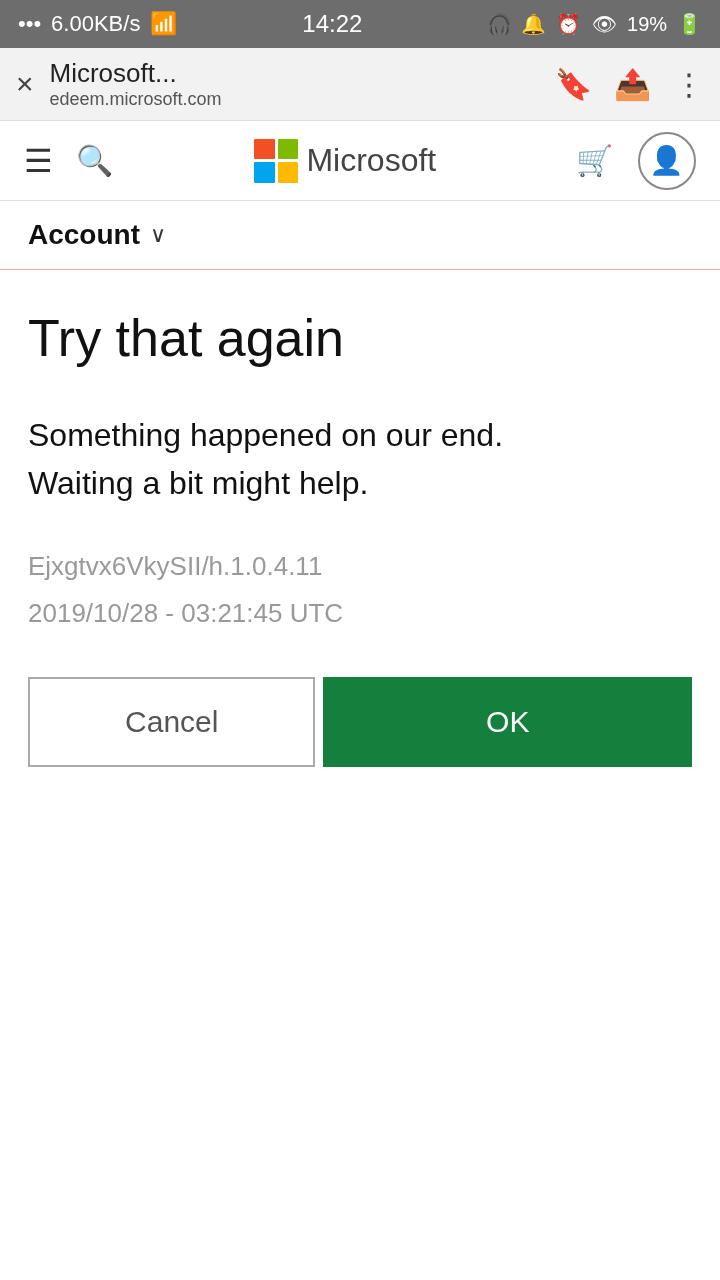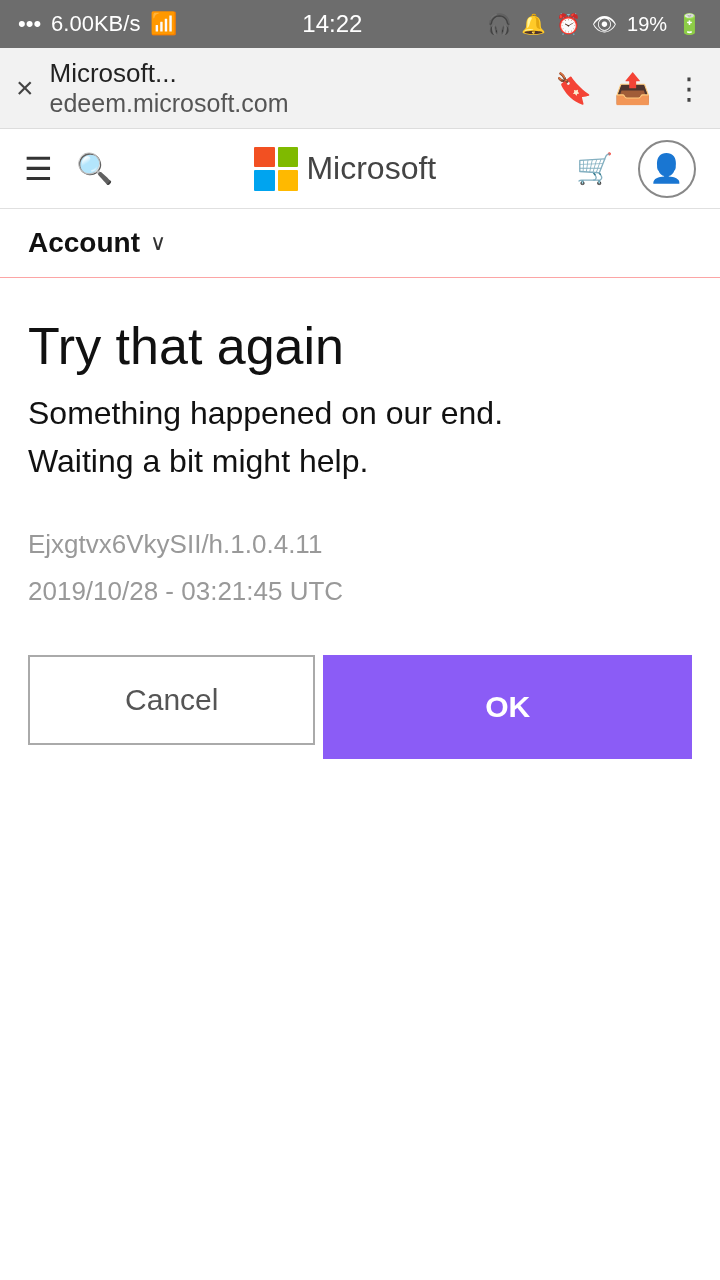--- a/index.html
+++ b/index.html
@@ -45,21 +45,21 @@
     .browser-title-area {
       flex: 1;
     }
     .browser-title {
       font-size: 26px;
       color: #222;
       font-weight: 400;
       line-height: 1.2;
     }
     .browser-url {
-      font-size: 25px;
+      font-size: 18px;
       color: #555;
     }
     .browser-actions {
       display: flex;
       align-items: center;
       gap: 22px;
       color: #444;
       font-size: 30px;
     }
 
@@ -146,21 +146,21 @@
     }
 
     
     .main-content {
       padding: 40px 28px 30px 28px;
     }
     .error-title {
       font-size: 52px;
       font-weight: 300;
       color: #111;
-      margin-bottom: 14px;
+      margin-bottom: 44px;
       line-height: 1.1;
     }
     .error-message {
       font-size: 32px;
       color: #111;
       line-height: 1.5;
       margin-bottom: 36px;
     }
     .error-code {
       font-size: 26px;
@@ -178,27 +178,26 @@
       flex: 1;
       height: 90px;
       border: 2px solid #aaa;
       background: #fff;
       color: #555;
       font-size: 30px;
       cursor: pointer;
     }
     .btn-ok {
       flex: 1.3;
-      height: 104px;
+      height: 90px;
       border: none;
-      background: #8b5cf6;
+      background: #15803d;
       color: #fff;
       font-size: 30px;
       cursor: pointer;
-      font-weight: bold;
     }
   </style>
 </head>
 <body>
 
 <div class="status-bar">
   <div class="status-left">
     <span>•••</span>
     <span>6.00KB/s</span>
     <span>📶</span>

